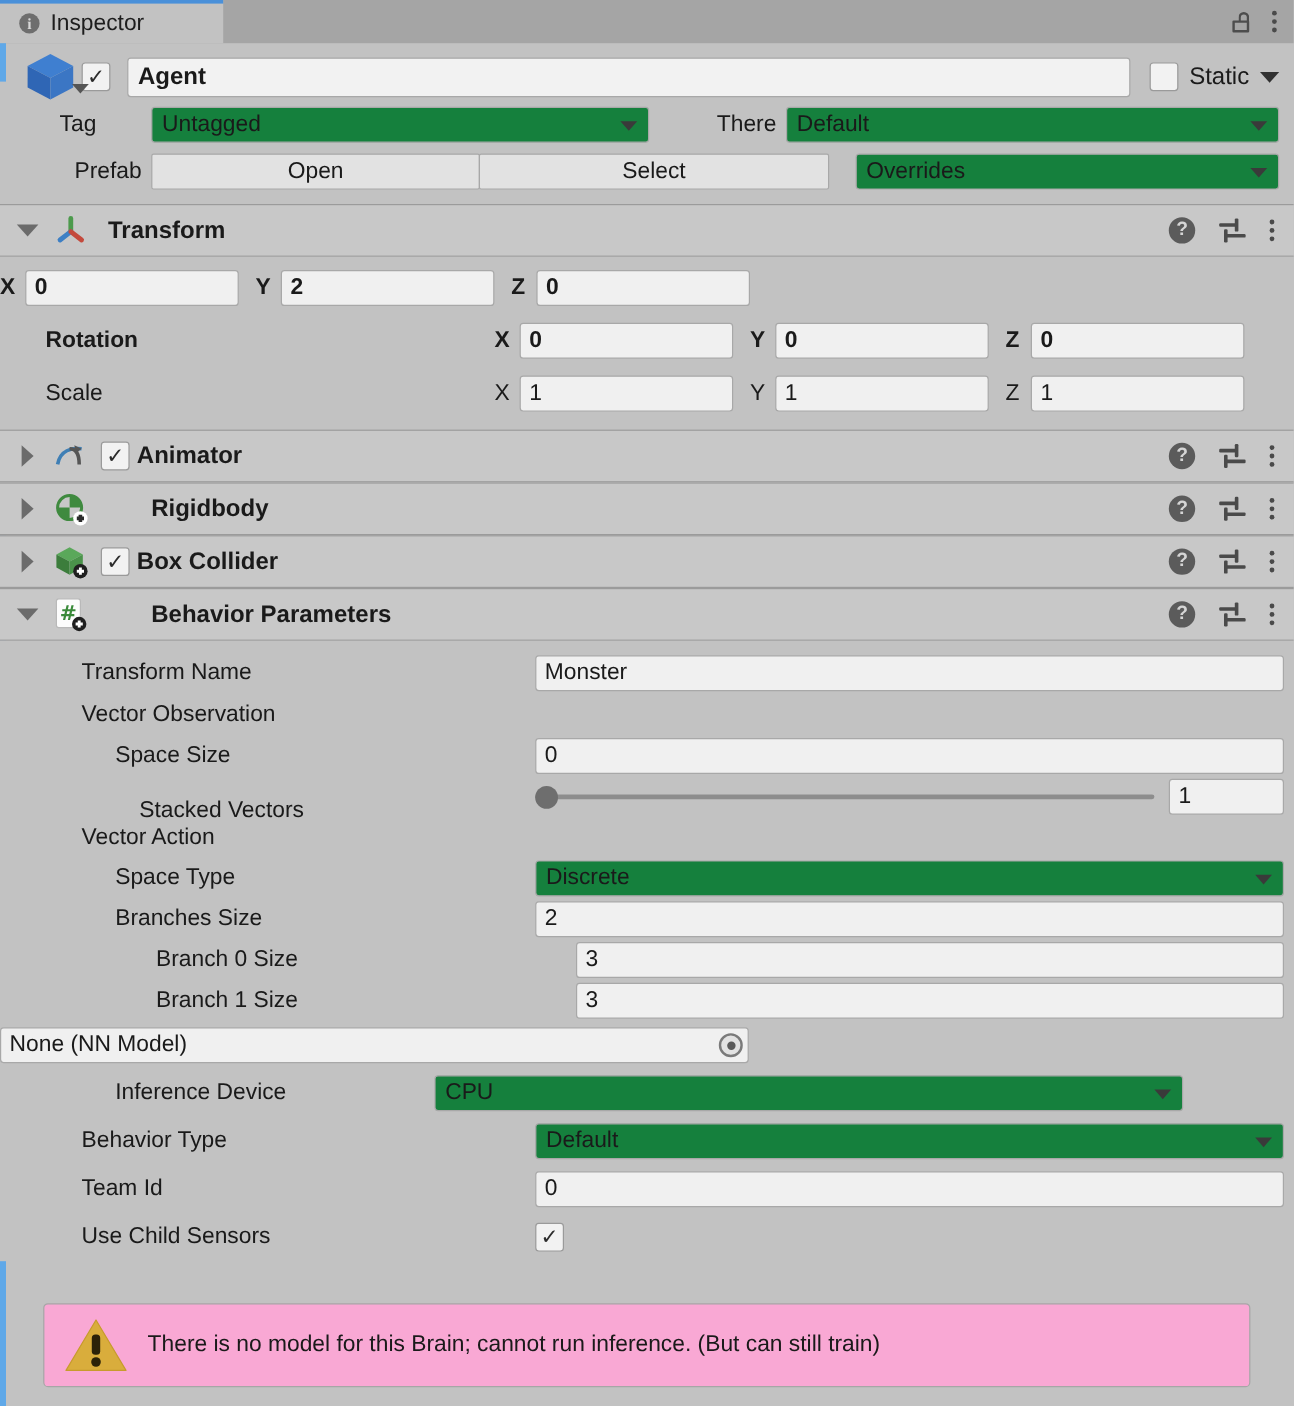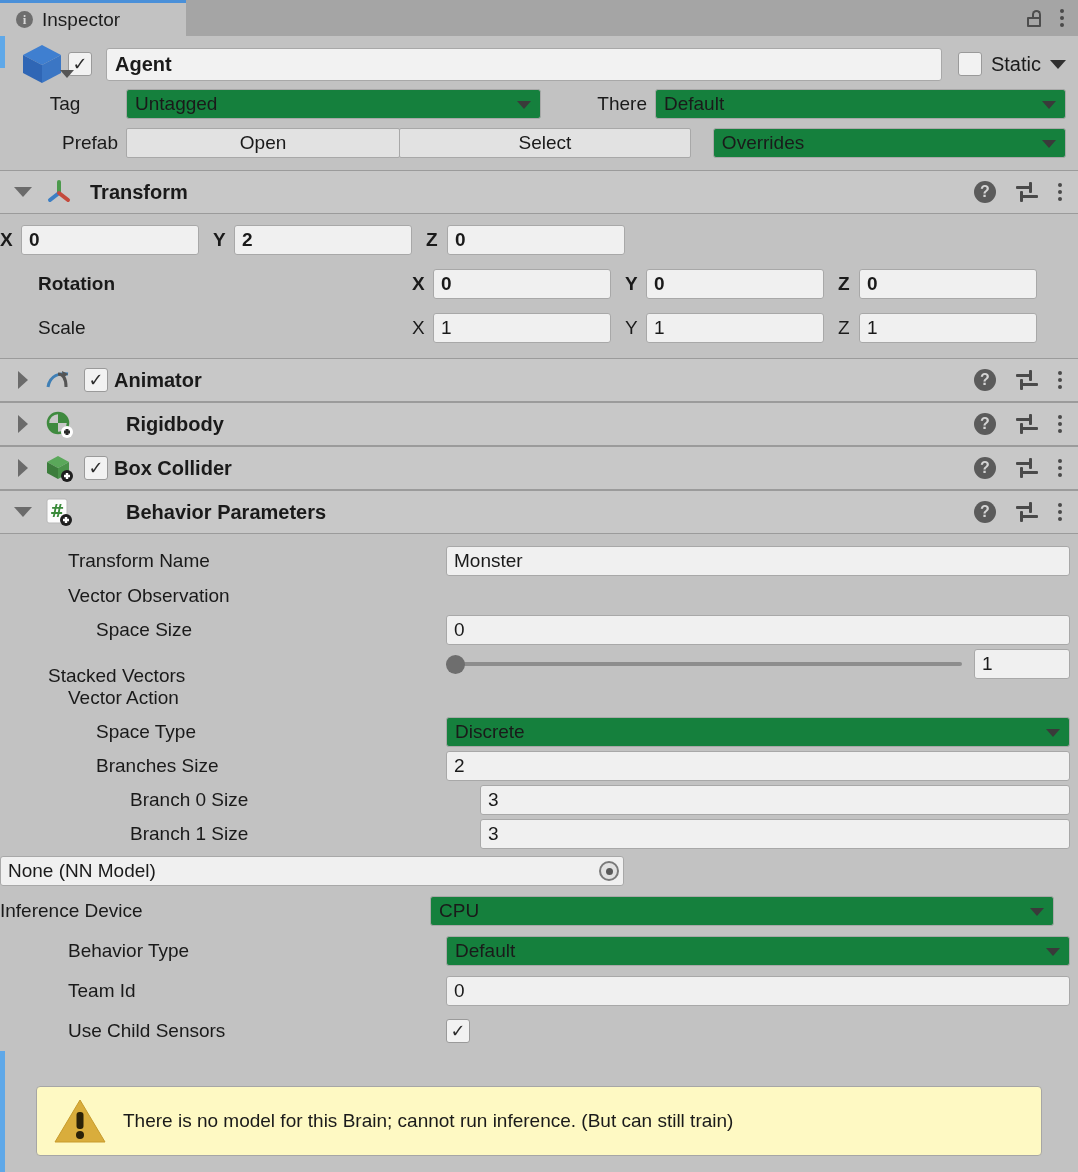--- a/index.html
+++ b/index.html
@@ -187,21 +187,21 @@
     width: 20px; height: 20px; border-radius: 50%;
     border: 2px solid #7a7a7a;
     display: flex; align-items: center; justify-content: center;
     background: #e2e2e2;
   }
   .obj-picker i { width: 7px; height: 7px; border-radius: 50%; background: #5a5a5a; display: block; }
 
   
   .helpbox {
     position: absolute; display: flex; align-items: center; gap: 16px;
-    background: #fef9c3; border: 1px solid #a6a6a6; border-radius: 4px;
+    background: #f9a8d4; border: 1px solid #a6a6a6; border-radius: 4px;
     padding: 12px 16px;
   }
   .warn-tri { width: 54px; height: 48px; flex: none; }
   .help-text { font-size: 19px; color: #1a1a1a; }
 </style>
 </head>
 <body>
 
 <div class="tabbar">
   <div class="tab">
@@ -464,21 +464,21 @@
   <div class="prow" style="height:34px;">
     <span class="plabel" style="padding-left:68px;">Vector Observation</span>
   </div>
 
   <div class="prow" style="height:34px;">
     <span class="plabel" style="width:446px;padding-left:96px;">Space Size</span>
     <span class="txtbox" style="width:624px;">0</span>
   </div>
 
   <div class="prow" style="height:34px;">
-    <span class="plabel" style="width:446px;padding-left:48px;margin-top:23px;">Stacked Vectors</span>
+    <span class="plabel" style="width:446px;padding-left:116px;margin-top:23px;">Stacked Vectors</span>
     <span class="slider" style="width:516px;">
       <span class="track"></span>
       <span class="knob" style="left: calc(0% + 0px);"></span>
     </span>
     <span class="txtbox" style="width:96px;margin-left:12px;">1</span>
   </div>
 
   <div class="prow" style="height:34px;">
     <span class="plabel" style="padding-left:68px;">Vector Action</span>
   </div>
@@ -509,21 +509,21 @@
   <div class="prow" style="height:40px;">
     <span class="txtbox objfield" style="width:624px;">
       <span>None (NN Model)</span>
       <span class="obj-picker">
           <i></i>
         </span>
     </span>
   </div>
 
   <div class="prow" style="height:40px;">
-    <span class="plabel" style="width:430px;">Inference Device</span>
+    <span class="plabel" style="width:362px;padding-left:96px;">Inference Device</span>
     <span class="dropdown" style="width:624px;">
       <span>CPU</span>
       <span class="arr"></span>
     </span>
   </div>
 
   <div class="prow" style="height:40px;">
     <span class="plabel" style="width:446px;padding-left:68px;">Behavior Type</span>
     <span class="dropdown" style="width:624px;">
       <span>Default</span>

